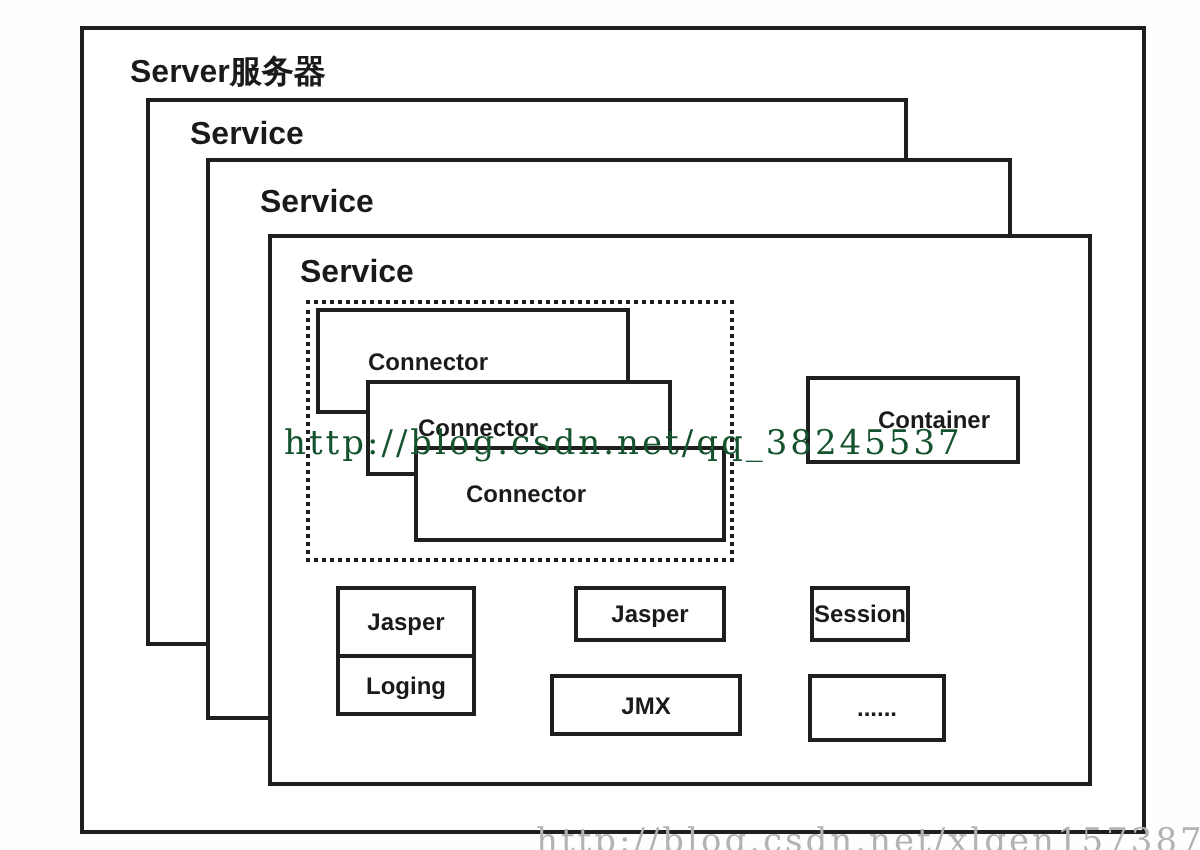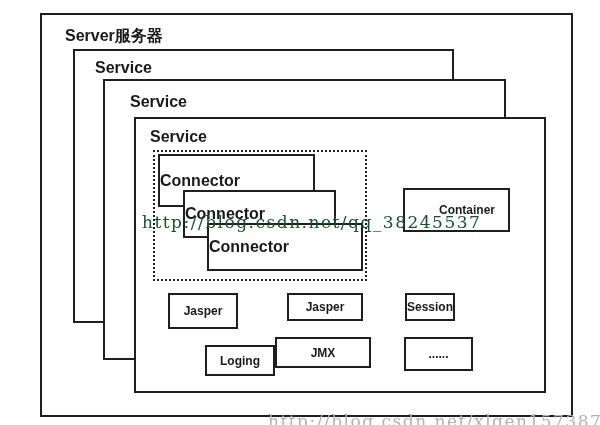--- a/index.html
+++ b/index.html
@@ -39,40 +39,41 @@
   .dotted-box {
     position: absolute;
     left: 153px; top: 150px; width: 214px; height: 131px;
     border: 2px dotted #1f1f1f;
     background: transparent;
   }
   
   .conn {
     display: flex;
     align-items: center;
+    padding-left: 24px;
     font-weight: bold;
-    font-size: 16px;
+    font-size: 12px;
   }
   .conn1 { left: 158px; top: 154px; width: 157px; height: 53px; }
   .conn2 { left: 183px; top: 190px; width: 153px; height: 48px; }
   .conn3 { left: 207px; top: 223px; width: 156px; height: 48px; }
   
   .cbox {
     display: flex;
     align-items: center;
     justify-content: center;
     font-weight: bold;
     font-size: 12px;
     text-align: center;
   }
   .container-box { left: 403px; top: 188px; width: 107px; height: 44px; padding-left: 21px; }
   .jasper  { left: 168px; top: 293px; width: 70px; height: 36px; }
   .naming  { left: 287px; top: 293px; width: 76px; height: 28px; }
   .session { left: 405px; top: 293px; width: 50px; height: 28px; }
-  .loging  { left: 168px; top: 345px; width: 70px; height: 31px; margin-left: 37px; }
+  .loging  { left: 168px; top: 327px; width: 70px; height: 31px; }
   .jmx     { left: 275px; top: 337px; width: 96px; height: 31px; }
   .dotsbox { left: 404px; top: 337px; width: 69px; height: 34px; }
   
   .wm {
     position: absolute;
     font-family: "DejaVu Serif", "Liberation Serif", serif;
     font-size: 17px;
     line-height: 20px;
     letter-spacing: 1.5px;
     white-space: nowrap;

